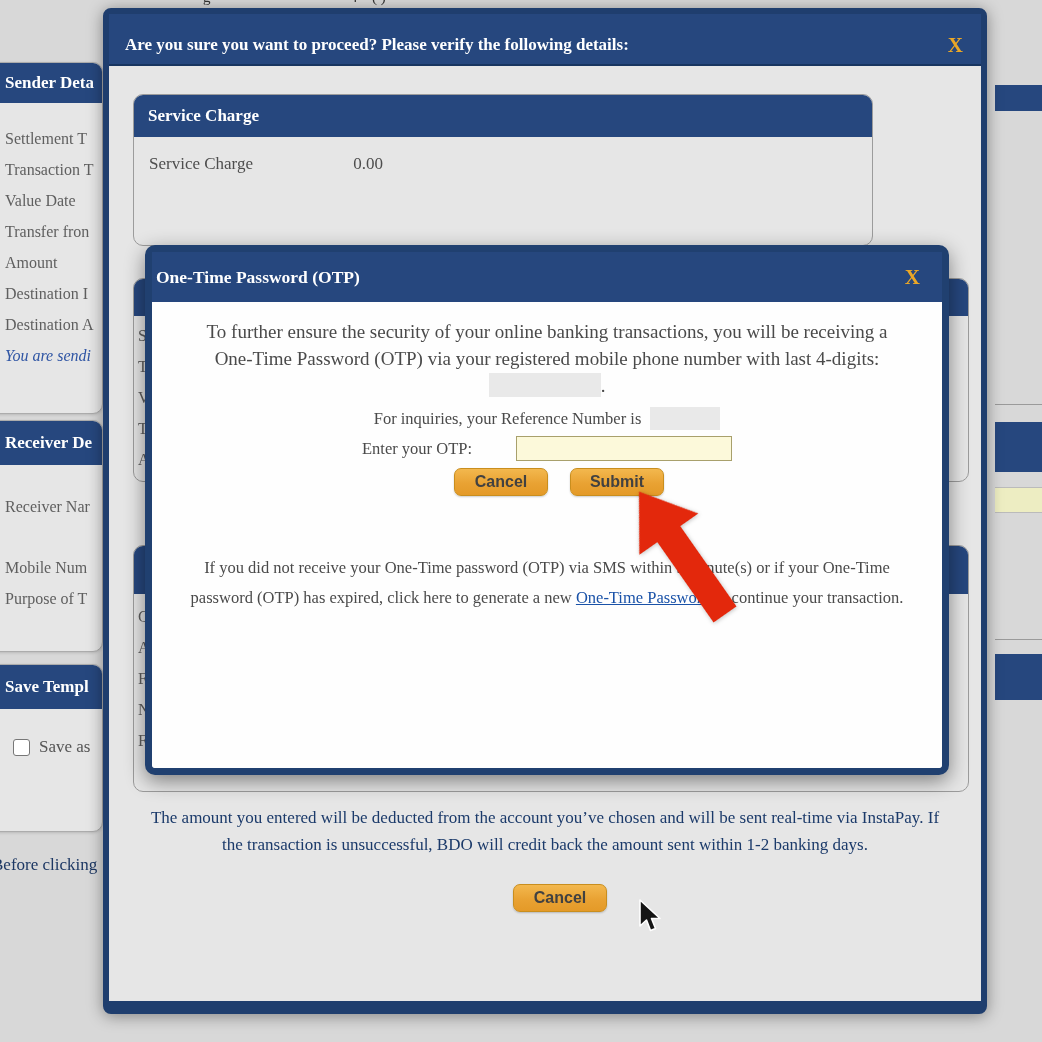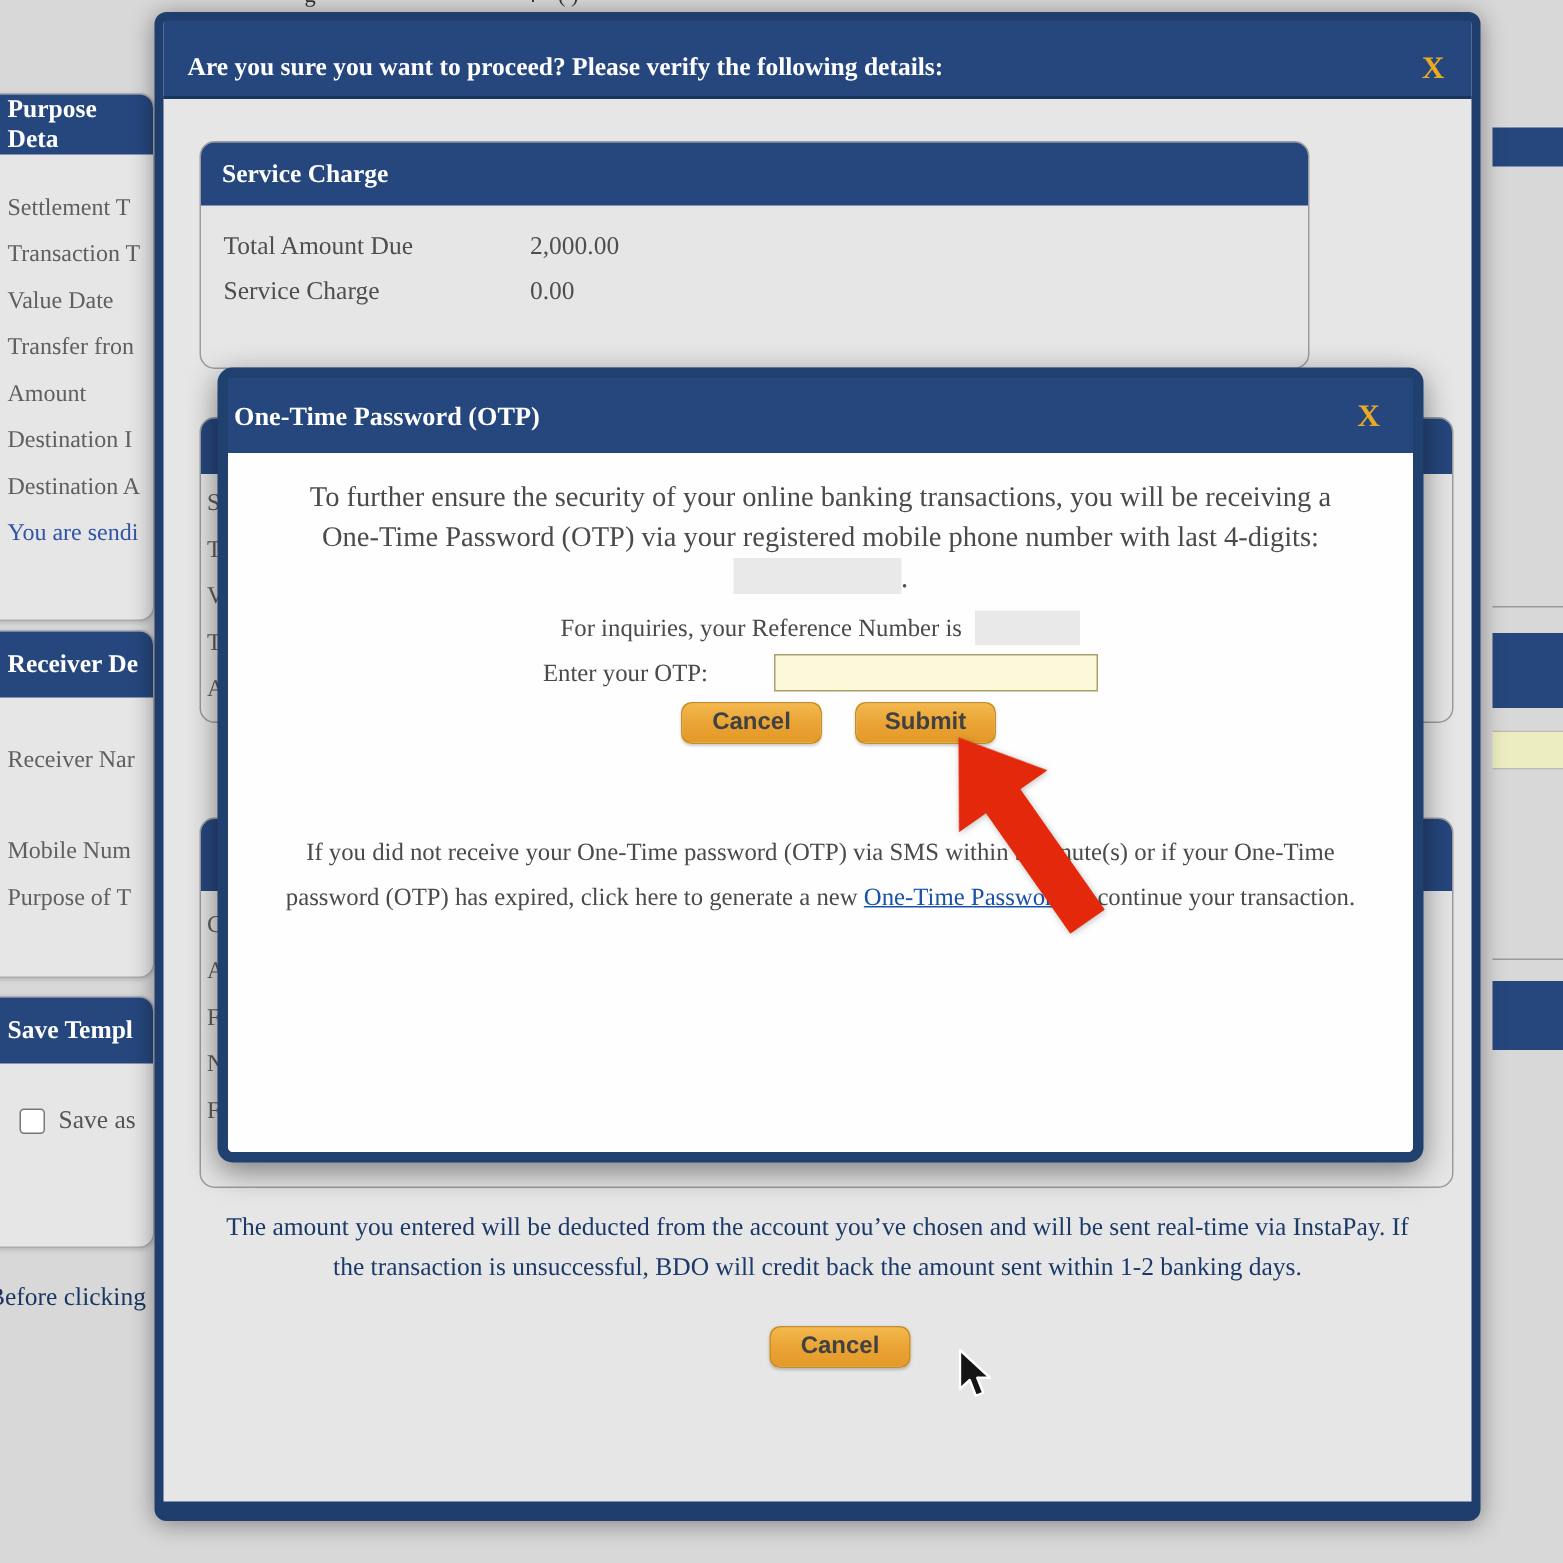--- a/index.html
+++ b/index.html
@@ -7,21 +7,21 @@
   body { font-family:"Liberation Serif", serif; background:#DADADA; }
   #stage { position:relative; width:1042px; height:1042px; overflow:hidden; background:#D8D8D8; }
 
   
   .bg-panel { position:absolute; background:#E6E6E6; border:1px solid #ACACAC; border-radius:10px;
               box-shadow:0 1px 3px rgba(0,0,0,.15); }
   .bg-panel-header { background:#26477E; border-radius:9px 9px 0 0; color:#FFF; font-weight:bold;
                      font-size:17px; display:flex; align-items:center; padding-left:22px; }
   .bg-rows { padding:20px 0 0 22px; }
   .bg-row { font-size:16px; color:#5F5F5F; line-height:31px; white-space:nowrap; }
-  .bg-row.blue { color:#2F55A4; }
+  .bg-row.blue { color:#2F55A4;font-style:italic; }
   .rc-block { position:absolute; left:995px; width:47px; }
   .frag { position:absolute; top:0; height:9px; overflow:hidden; color:#333; font-size:15px; }
   .frag span { display:block; margin-top:-11px; }
 
   
   .dlg-header { background:#26477E; display:flex; align-items:center; color:#FFF; }
   .dlg-title { flex:1; font-weight:bold; }
   .dlg-close { color:#EBA726; font-weight:bold; font-size:21px; cursor:pointer; line-height:1; }
 
   
@@ -96,21 +96,21 @@
     </div>
   <div class="frag" style="left:350px;width:20px;">
       <span>4</span>
     </div>
   <div class="frag" style="left:372px;width:30px;">
       <span>( )</span>
     </div>
 
   <div class="bg-panel" style="left:-18px;top:62px;width:121px;height:352px;">
     <div class="bg-panel-header" style="height:40px;">
-      <span>Purpose Deta</span>
+      <span>Sender Deta</span>
     </div>
     <div class="bg-rows">
       <div class="bg-row">Settlement T</div>
       <div class="bg-row">Transaction T</div>
       <div class="bg-row">Value Date</div>
       <div class="bg-row">Transfer fron</div>
       <div class="bg-row">Amount</div>
       <div class="bg-row">Destination I</div>
       <div class="bg-row">Destination A</div>
       <div class="bg-row blue">You are sendi</div>
@@ -152,24 +152,20 @@
       <span class="dlg-title">Are you sure you want to proceed? Please verify the following details:</span>
       <span class="dlg-close">X</span>
     </div>
 
     <div id="svc-section" class="section">
       <div class="section-header">
         <span>Service Charge</span>
       </div>
       <div class="svc-rows">
         <div class="svc-row">
-          <span class="lbl">Total Amount Due</span>
-          <span>2,000.00</span>
-        </div>
-        <div class="svc-row">
           <span class="lbl">Service Charge</span>
           <span>0.00</span>
         </div>
       </div>
     </div>
 
     <div id="hidden-section-1" class="section">
       <div class="section-header">
         <span>S</span>
       </div>

